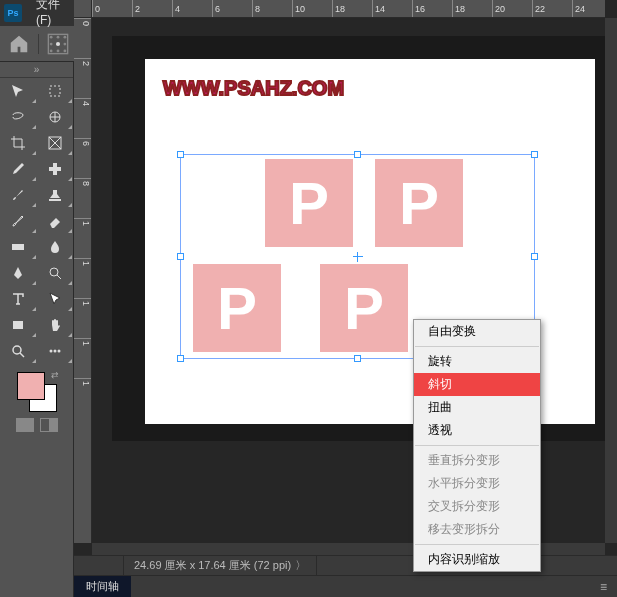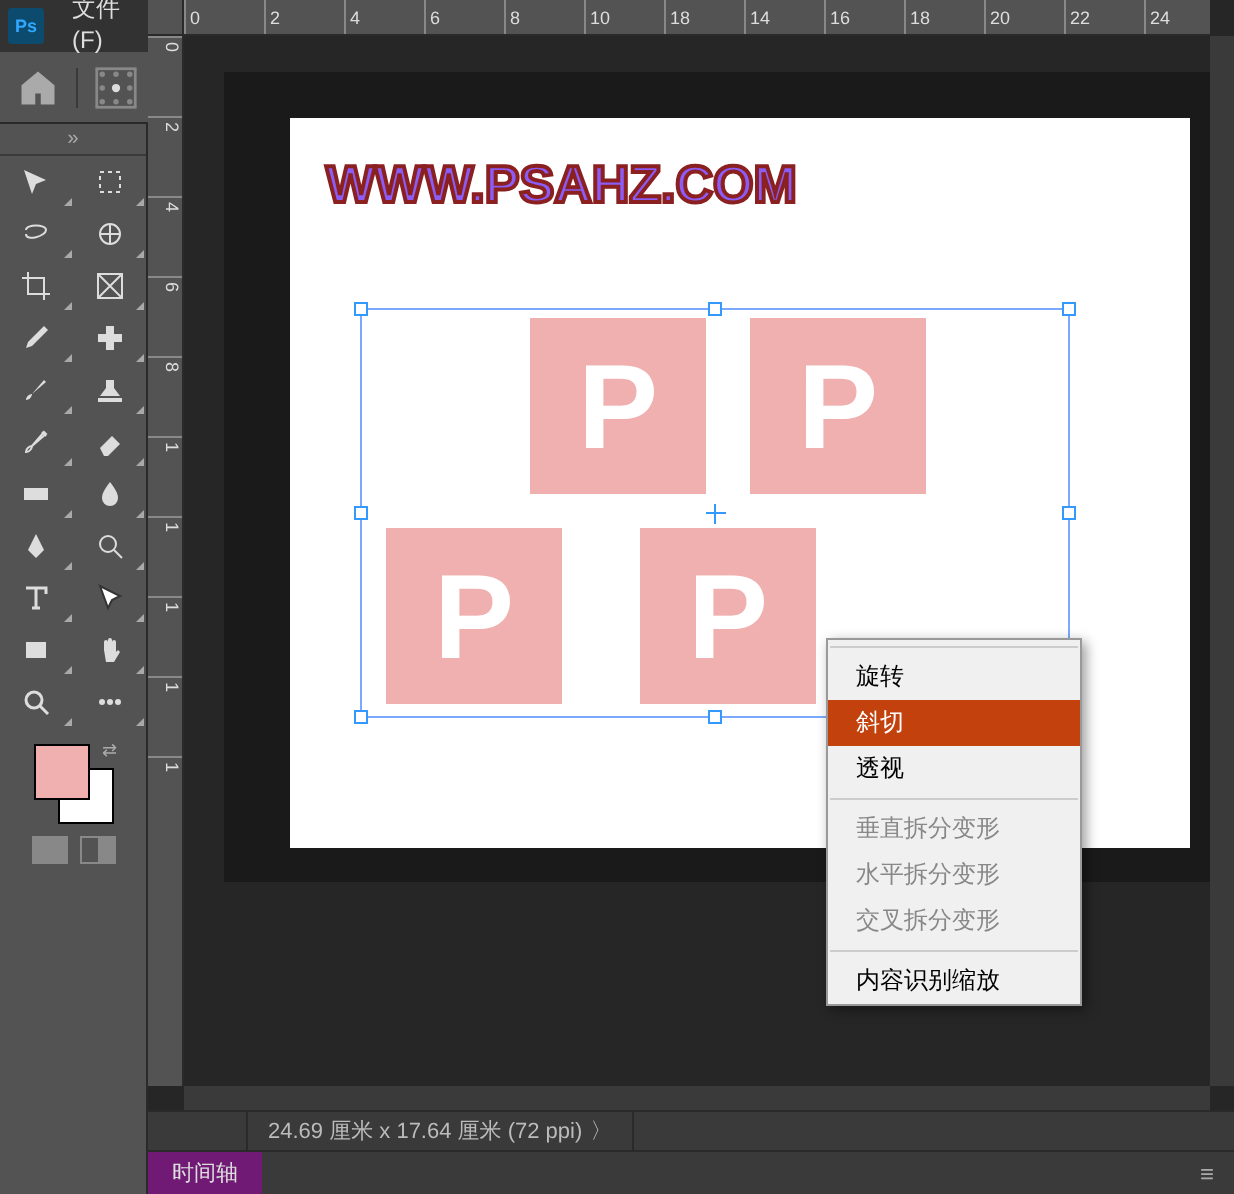--- a/index.html
+++ b/index.html
@@ -44,47 +44,47 @@
     .canvas-area { position: absolute; left: 74px; right: 0; top: 0; bottom: 42px; background: #262626; }
     .ruler-h { position: absolute; top: 0; left: 18px; right: 12px; height: 18px; background: #535353; display: flex; color: #ddd; font-size: 9px; overflow: hidden; border-bottom: 1px solid #2a2a2a; }
     .ruler-h span { width: 40px; text-align: left; padding-left: 2px; border-left: 1px solid #888; flex-shrink: 0; line-height: 18px; }
     .ruler-v { position: absolute; top: 18px; left: 0; bottom: 12px; width: 18px; background: #535353; display: flex; flex-direction: column; color: #ddd; font-size: 9px; overflow: hidden; border-right: 1px solid #2a2a2a; }
     .ruler-v span { height: 40px; writing-mode: vertical-rl; text-align: left; padding-top: 2px; border-top: 1px solid #888; flex-shrink: 0; }
     .ruler-corner { position: absolute; top: 0; left: 0; width: 18px; height: 18px; background: #535353; border-right: 1px solid #2a2a2a; border-bottom: 1px solid #2a2a2a; }
     
     .viewport { position: absolute; top: 18px; left: 18px; right: 12px; bottom: 12px; background: #262626; overflow: hidden; }
     .dark-border { position: absolute; top: 18px; left: 20px; width: 500px; height: 405px; background: #1a1a1a; }
     .canvas { position: absolute; top: 41px; left: 53px; width: 450px; height: 365px; background: #fff; }
-    .watermark { position: absolute; top: 18px; left: 18px; font-family: Arial Black, Arial; font-size: 26px; font-weight: 900; letter-spacing: 0px; color: #8b5cf6; -webkit-text-stroke: 2px #8b2020; }
+    .watermark { position: absolute; top: 18px; left: 18px; font-family: Arial Black, Arial; font-size: 20px; font-weight: 900; letter-spacing: 0px; color: #be185d; -webkit-text-stroke: 2px #8b2020; }
     .p-block { position: absolute; width: 88px; height: 88px; background: #f0b0b0; display: flex; align-items: center; justify-content: center; }
     .p-block span { font-family: Arial Black, Arial; font-size: 60px; font-weight: 900; color: #fff; }
     .transform-box { position: absolute; border: 1px solid #7aa9ff; }
     .handle { position: absolute; width: 7px; height: 7px; background: #fff; border: 1px solid #39f; }
     .h-tl { top: -4px; left: -4px; } .h-tm { top: -4px; left: 50%; margin-left: -4px; } .h-tr { top: -4px; right: -4px; }
     .h-ml { top: 50%; left: -4px; margin-top: -4px; } .h-mr { top: 50%; right: -4px; margin-top: -4px; }
     .h-bl { bottom: -4px; left: -4px; } .h-bm { bottom: -4px; left: 50%; margin-left: -4px; } .h-br { bottom: -4px; right: -4px; }
     .center-mark { position: absolute; top: 50%; left: 50%; width: 10px; height: 10px; margin: -5px 0 0 -5px; }
     .center-mark::before, .center-mark::after { content: ''; position: absolute; background: #39f; }
     .center-mark::before { top: 4px; left: 0; width: 10px; height: 1px; }
     .center-mark::after { top: 0; left: 4px; width: 1px; height: 10px; }
     
     .scroll-h { position: absolute; bottom: 0; left: 18px; right: 12px; height: 12px; background: #3a3a3a; }
     .scroll-v { position: absolute; right: 0; top: 18px; bottom: 12px; width: 12px; background: #3a3a3a; }
     
     .context-menu { position: absolute; left: 413px; top: 319px; width: 128px; background: #f0f0f0; border: 1px solid #999; box-shadow: 2px 2px 6px rgba(0,0,0,.4); z-index: 100; }
     .ctx-item { padding: 3px 14px; color: #000; font-size: 12px; }
-    .ctx-item.sel { background: #c2410c; color: #fff; }
+    .ctx-item.sel { background: #ef4444; color: #fff; }
     .ctx-item.disabled { color: #888; }
     .ctx-sep { height: 1px; background: #ccc; margin: 3px 1px; }
     
     .statusbar { position: absolute; left: 74px; right: 0; bottom: 22px; height: 20px; background: #3a3a3a; display: flex; align-items: center; color: #bbb; font-size: 11px; border-top: 1px solid #2a2a2a; margin-top: 36px; }
     .status-seg { padding: 0 10px; border-right: 1px solid #2a2a2a; height: 100%; display: flex; align-items: center; gap: 4px; }
     
     .panelbar { position: absolute; left: 74px; right: 0; bottom: 0; height: 22px; background: #3a3a3a; display: flex; align-items: center; border-top: 1px solid #2a2a2a; }
-    .panel-tab { background: #701a75; padding: 3px 12px; color: #ddd; font-size: 11px; }
+    .panel-tab { background: #0f172a; padding: 3px 12px; color: #ddd; font-size: 11px; }
     .panel-menu { margin-left: auto; padding: 0 10px; color: #aaa; }
   </style>
 </head>
 <body>
 
 <div class="titlebar">
   <div class="ps-logo">Ps</div>
   <div class="menubar" id="menubar">
       <div class="menu-item">文件(F)</div>
       <div class="menu-item">编辑(E)</div>
@@ -376,28 +376,31 @@
         <div class="handle h-br"></div>
         <div class="center-mark"></div>
       </div>
     </div>
   </div>
   <div class="scroll-h"></div>
   <div class="scroll-v"></div>
 </div>
 
 <div class="context-menu" id="ctxmenu">
+    <div class="ctx-item">自由变换</div>
     <div class="ctx-sep"></div>
     <div class="ctx-item">旋转</div>
     <div class="ctx-item sel">斜切</div>
+    <div class="ctx-item">扭曲</div>
     <div class="ctx-item">透视</div>
     <div class="ctx-sep"></div>
     <div class="ctx-item disabled">垂直拆分变形</div>
     <div class="ctx-item disabled">水平拆分变形</div>
     <div class="ctx-item disabled">交叉拆分变形</div>
+    <div class="ctx-item disabled">移去变形拆分</div>
     <div class="ctx-sep"></div>
     <div class="ctx-item">内容识别缩放</div>
   </div>
 
 <div class="statusbar">
   <div class="status-seg" style="width:50px"></div>
   <div class="status-seg">
     <span>24.69 厘米 x 17.64 厘米 (72 ppi)</span>
     <span>〉</span>
   </div>

